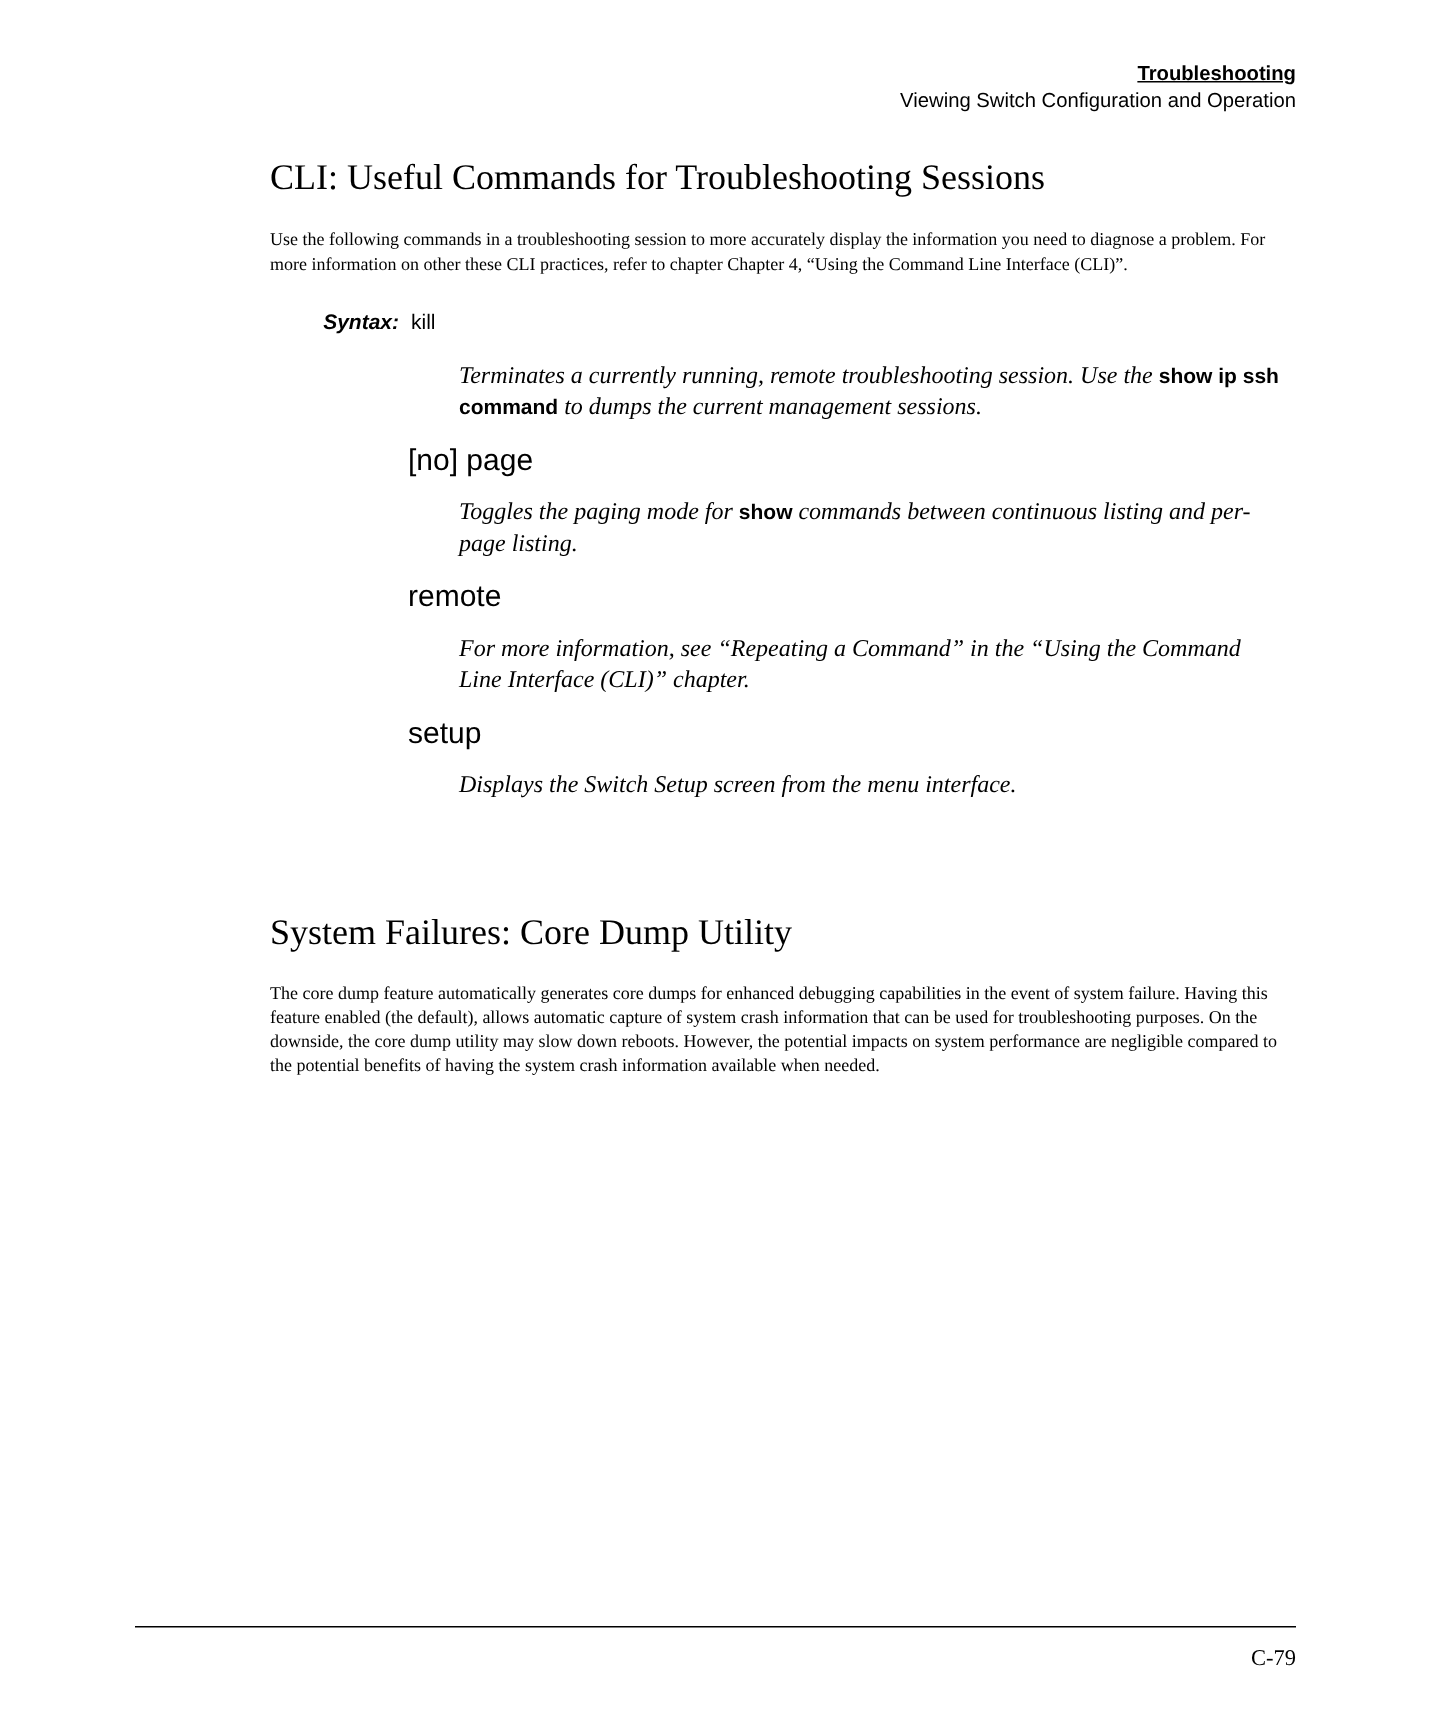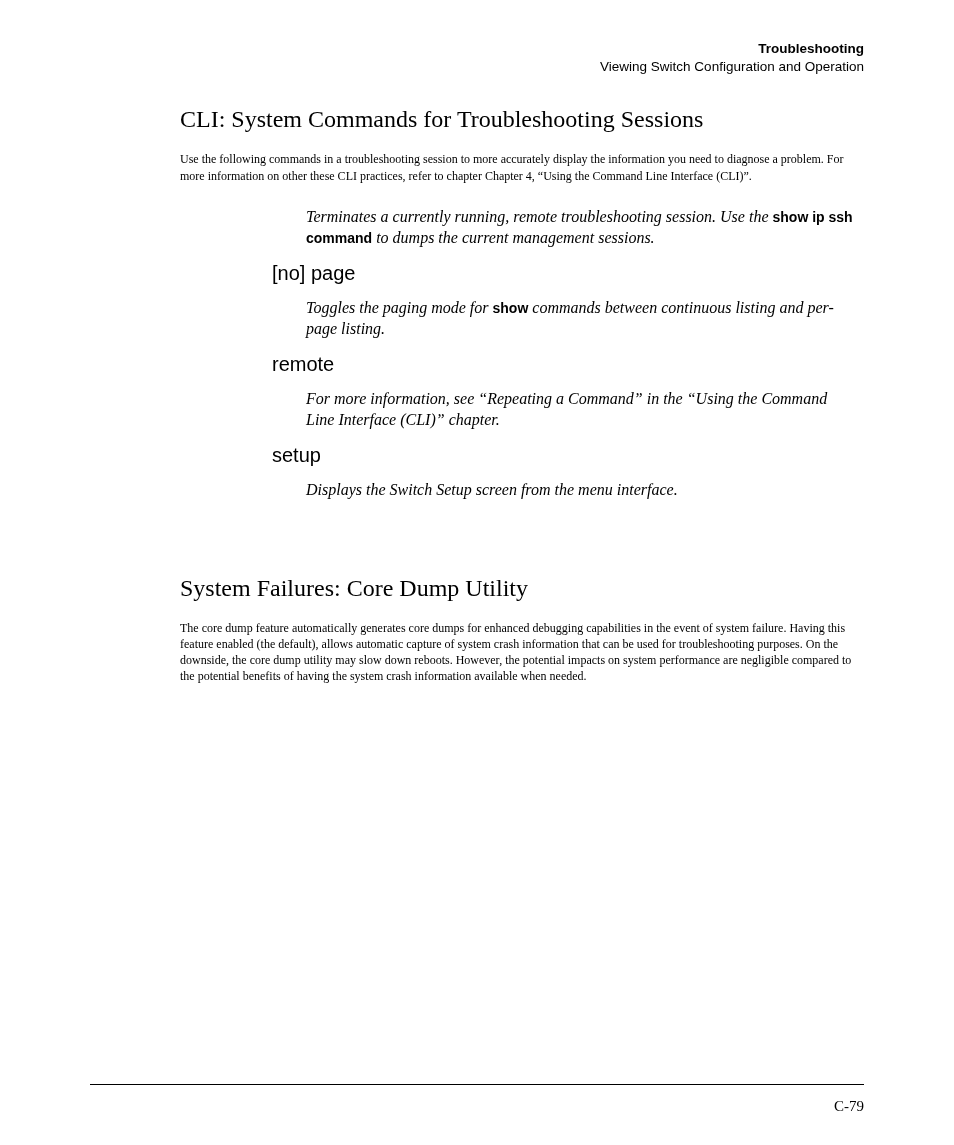--- a/index.html
+++ b/index.html
@@ -19,20 +19,21 @@
   .header-block {
     text-align: right;
     font-family: Arial, Helvetica, sans-serif;
     font-size: 13.5px;
     line-height: 1.35;
     margin-top: 0;
     margin-bottom: 30px;
   }
   .header-bold {
     font-weight: bold;
+    text-decoration: underline;
   }
   .content {
     margin-left: 90px;
   }
   h2.section-title {
     font-family: "Century Schoolbook", "Times New Roman", serif;
     font-weight: normal;
     font-size: 24px;
     margin: 0 0 18px 0;
   }
@@ -107,24 +108,28 @@
 
 <div class="page">
 
   <div class="header-block">
     <div class="header-bold">Troubleshooting</div>
     <div>Viewing Switch Configuration and Operation</div>
   </div>
 
   <div class="content">
 
-    <h2 class="section-title">CLI: System Commands for Troubleshooting Sessions</h2>
+    <h2 class="section-title">CLI: Useful Commands for Troubleshooting Sessions</h2>
 
     <p class="body">Use the following commands in a troubleshooting session to more accurately display the information you need to diagnose a problem. For more information on other these CLI practices, refer to chapter Chapter 4, “Using the Command Line Interface (CLI)”.</p>
 
+    <div class="syntax-row">
+      <span class="syntax-label">Syntax:</span>
+      <span class="syntax-cmd">kill</span>
+    </div>
 
     <div class="desc-block">
       <span>Terminates a currently running, remote troubleshooting session. Use the </span><span class="bold-inline">show ip ssh command</span><span> to dumps the current management sessions.</span>
     </div>
 
 
     <div class="sub-cmd">[no] page</div>
 
     <div class="desc-block">
       <span>Toggles the paging mode for </span><span class="bold-inline">show</span><span> commands between continuous listing and per-page listing.</span>

